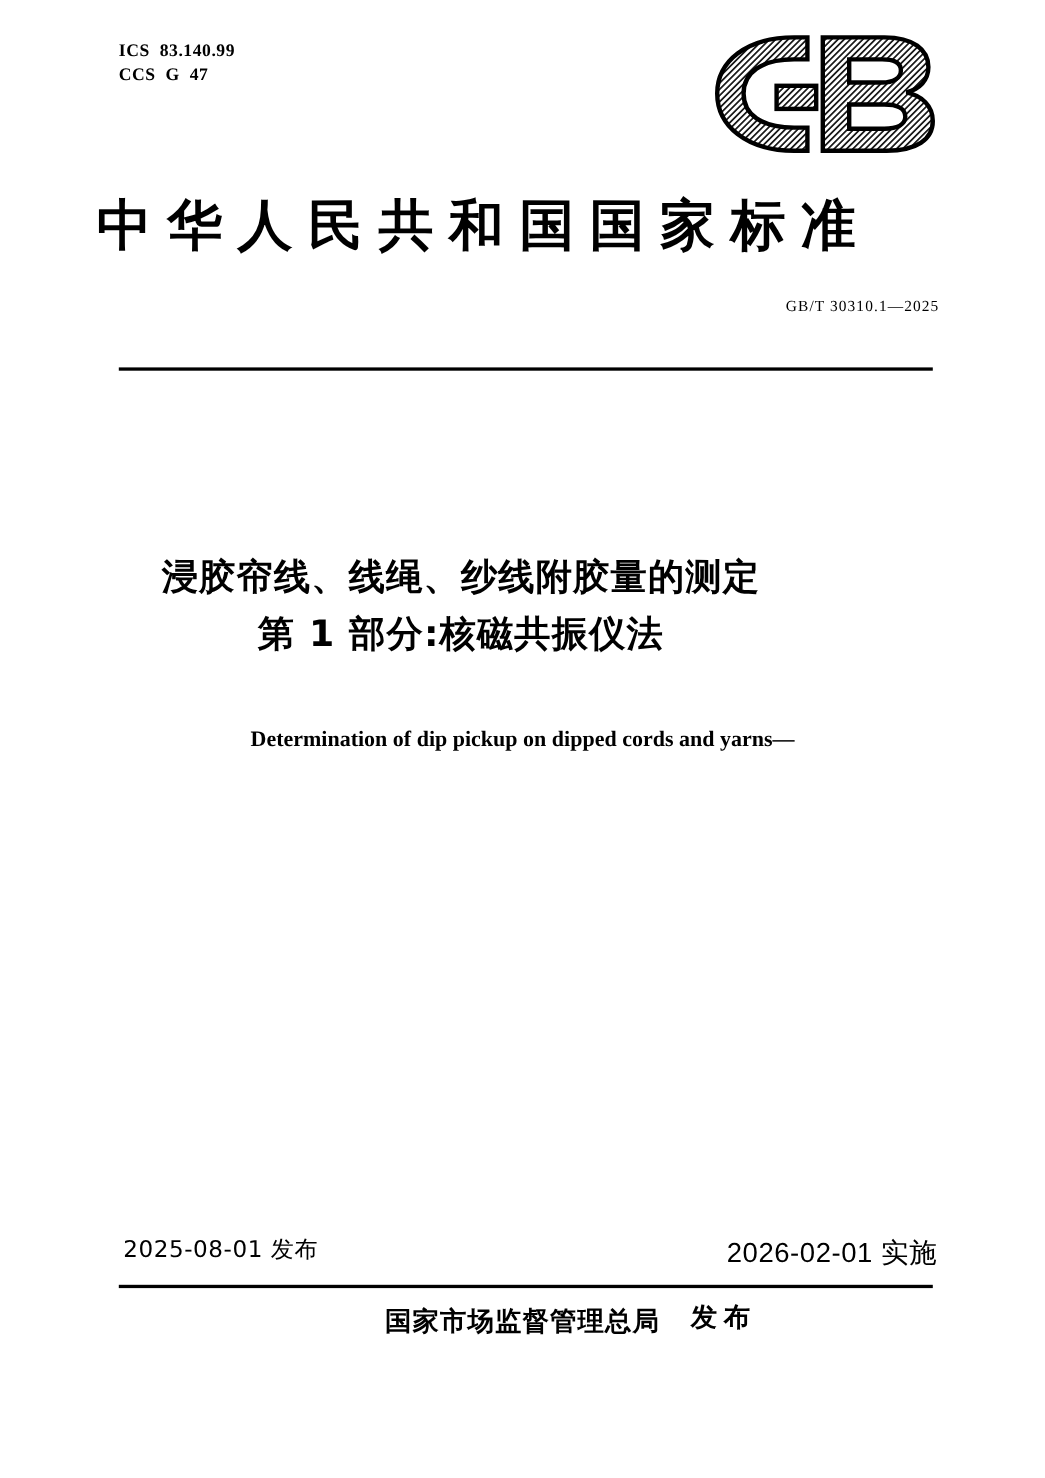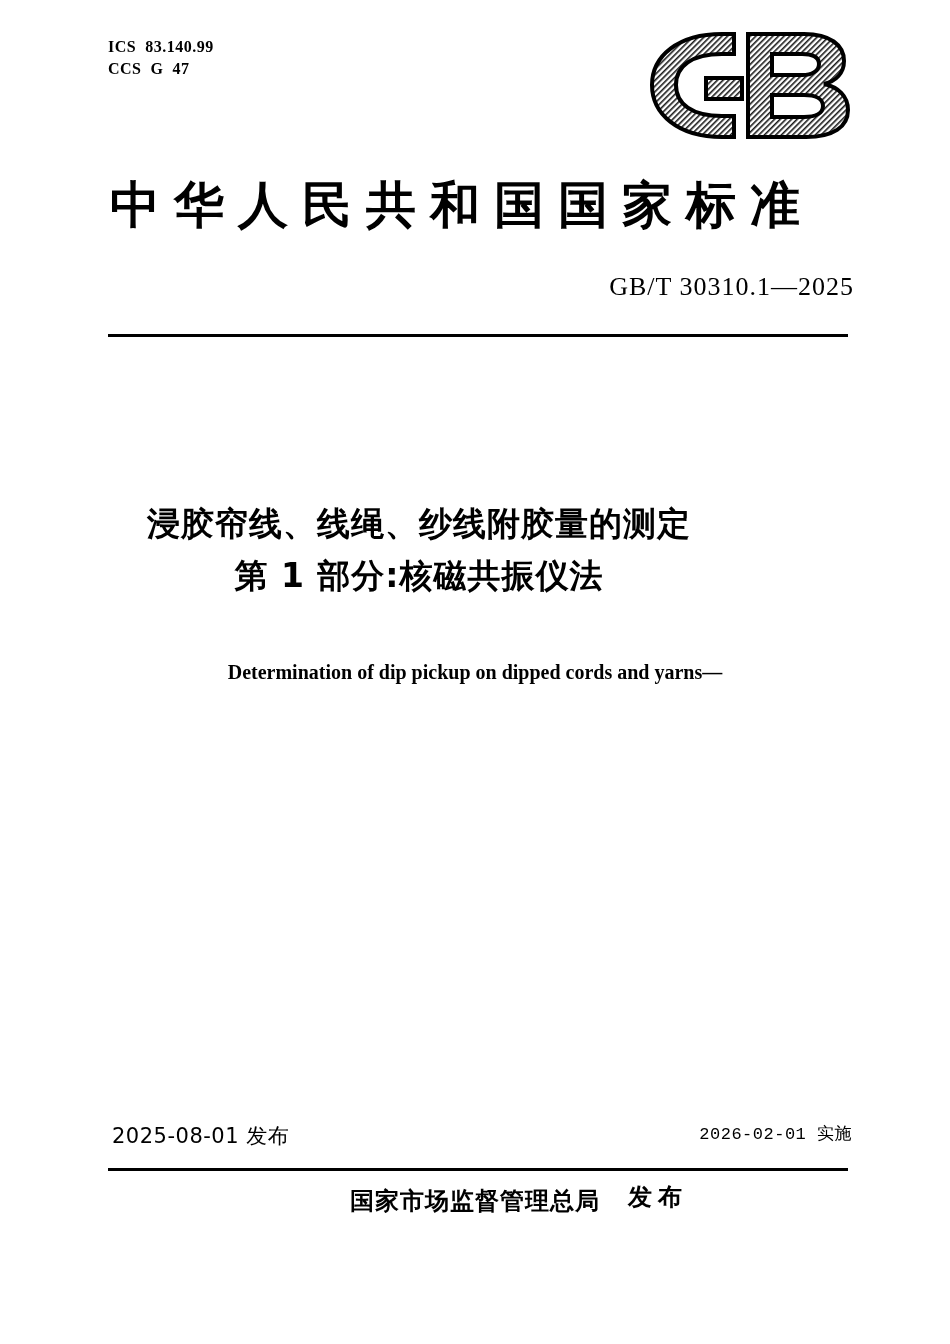--- a/index.html
+++ b/index.html
@@ -52,30 +52,29 @@
     left: 0;
     top: 172px;
     width: 866px;
     text-align: center;
     font-family: "DejaVu Sans", sans-serif;
     font-weight: bold;
     font-size: 50px;
     letter-spacing: 14px;
     text-indent: 14px;
     color: #000;
-    padding-left: 22px;
   }
 
   
   .std-number {
     position: absolute;
     right: 96px;
     top: 272px;
     font-family: "Liberation Serif", serif;
-    font-size: 26px;
+    font-size: 14px;
     letter-spacing: 1px;
   }
 
   
   .rule-top {
     position: absolute;
     left: 108px;
     top: 334px;
     width: 740px;
     height: 3px;
@@ -124,22 +123,22 @@
     left: 112px;
     top: 1122px;
     font-family: "DejaVu Sans", sans-serif;
     font-size: 21px;
     letter-spacing: 0.5px;
   }
   .date-impl {
     position: absolute;
     right: 98px;
     top: 1122px;
-    font-family: Liberation Mono, monospace;
-    font-size: 17px;
+    font-family: Liberation Sans, sans-serif;
+    font-size: 25px;
     letter-spacing: 0.5px;
   }
 
   
   .issuer {
     position: absolute;
     left: 0;
     top: 1185px;
     width: 950px;
     text-align: center;

